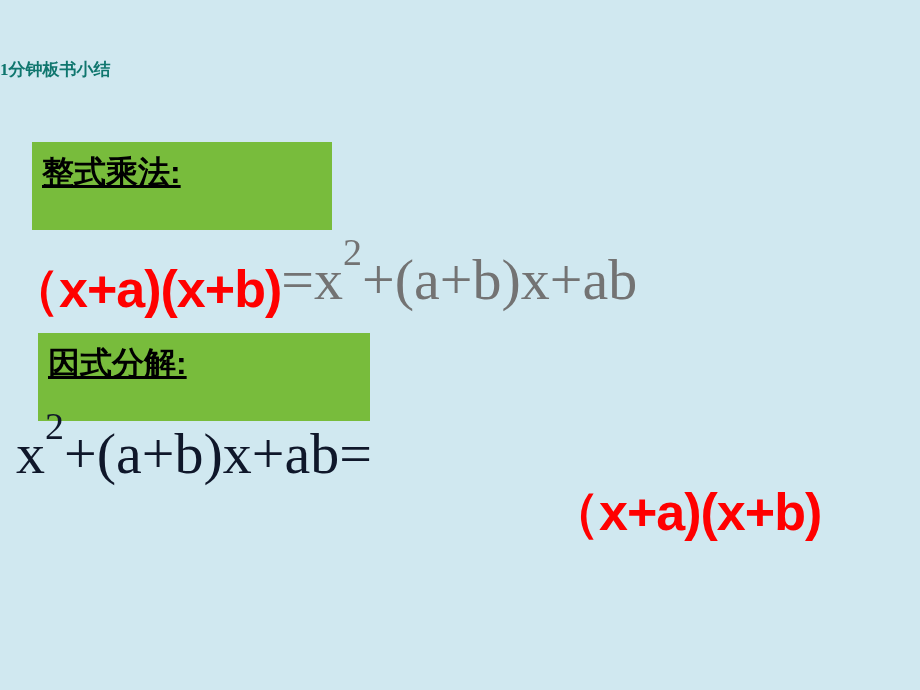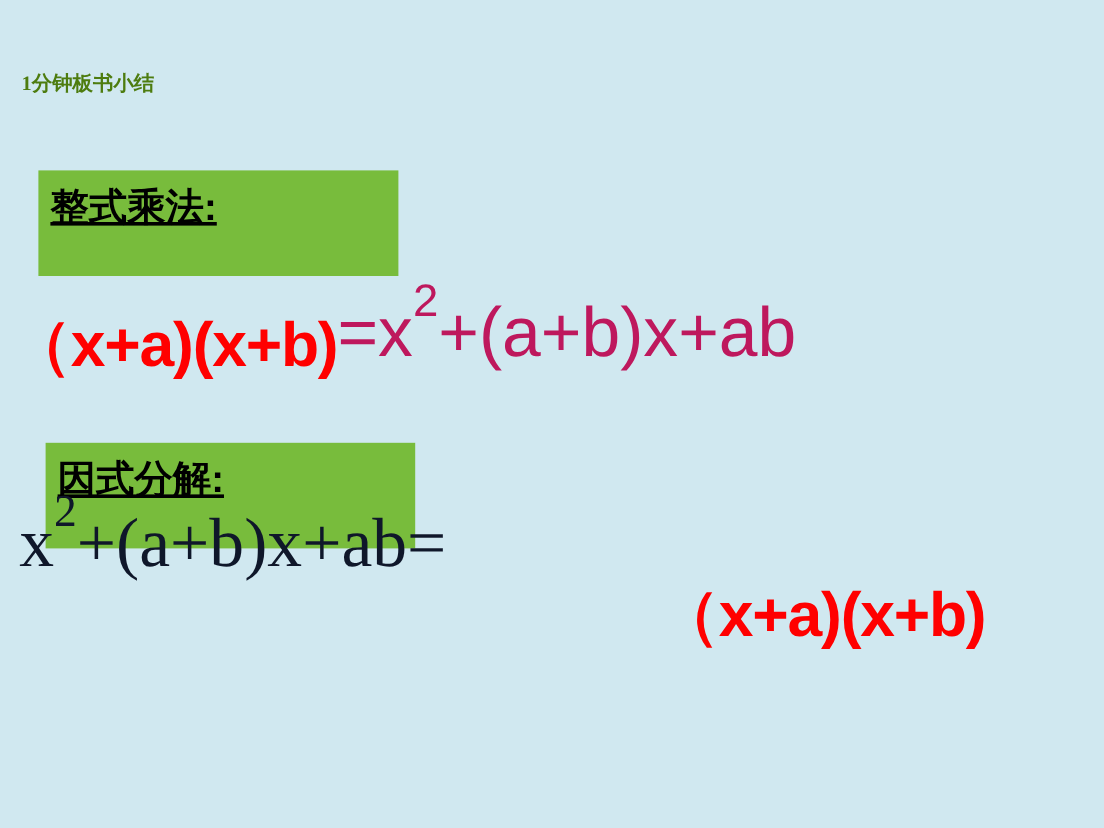--- a/index.html
+++ b/index.html
@@ -11,22 +11,22 @@
       width: 920px;
       height: 690px;
       background: #d0e8f0;
       font-family: "SimSun", "Microsoft YaHei", serif;
       position: relative;
       overflow: hidden;
     }
     .header-note {
       position: absolute;
       top: 58px;
-      left: 18px;
-      color: #4d7c0f;
+      left: 0;
+      color: #0f766e;
       font-size: 17px;
       font-weight: bold;
       text-align: center;
     }
     .label-box {
       background: #78bc3c;
       display: inline-block;
       padding: 8px 10px;
     }
     .label-box-1 {
@@ -51,38 +51,37 @@
       white-space: nowrap;
     }
     .lhs-1 {
       color: #ff0000;
       font-size: 52px;
       font-weight: bold;
       font-family: "Arial", sans-serif;
       letter-spacing: -1px;
     }
     .rhs-1 {
-      color: #be185d;
+      color: #737373;
       font-size: 58px;
-      font-family: Liberation Sans, sans-serif;
+      font-family: Liberation Serif, serif;
       position: relative;
       top: -8px;
     }
     .rhs-1 sup {
       font-size: 38px;
       position: relative;
       top: -14px;
     }
     .label-box-2 {
       position: absolute;
       top: 333px;
       left: 38px;
-      width: 308px;
+      width: 332px;
       height: 88px;
-      margin-top: 36px;
     }
     .formula-2 {
       position: absolute;
       top: 418px;
       left: 16px;
       white-space: nowrap;
     }
     .lhs-2 {
       color: #0f172a;
       font-size: 58px;

